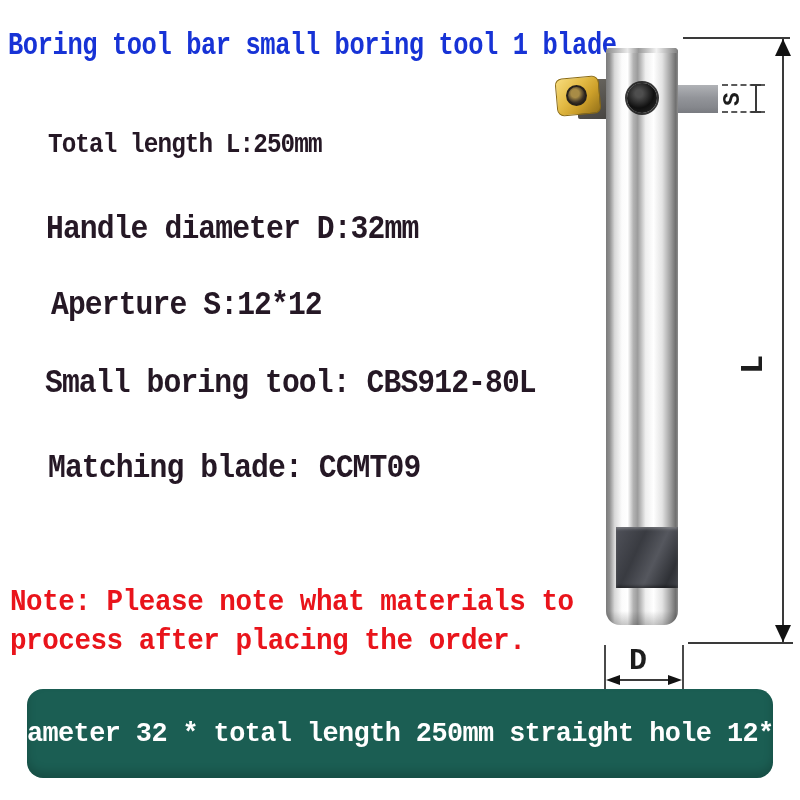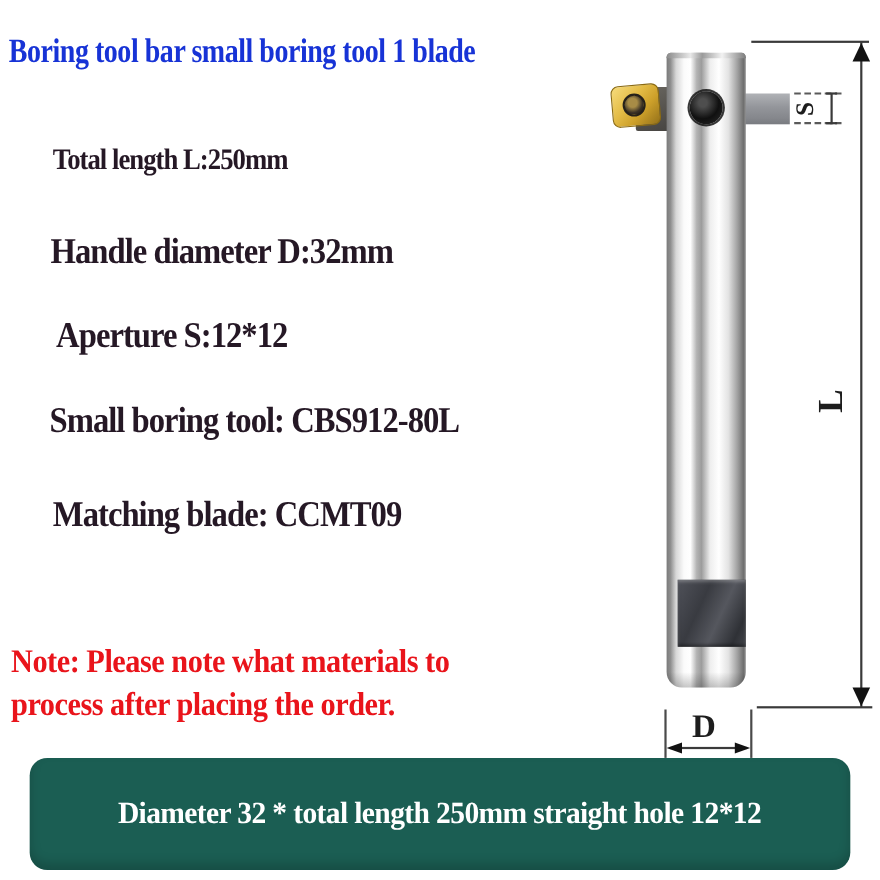--- a/index.html
+++ b/index.html
@@ -1,36 +1,36 @@
 <!DOCTYPE html>
 <html><head>
 <meta charset="utf-8">
 <style>
   html,body{margin:0;padding:0;background:#ffffff;}
   #stage{position:relative;width:800px;height:800px;background:#ffffff;overflow:hidden;
-         font-family:Liberation Serif, serif;}
+         font-family:Liberation Mono, monospace;}
 
   
   .title{position:absolute;left:8px;top:28px;font-size:31px;font-weight:bold;
          color:#1733d6;white-space:nowrap;transform:scaleX(.82);transform-origin:left top;
          letter-spacing:-.5px;}
   .spec{position:absolute;font-weight:bold;color:#251825;white-space:nowrap;
         letter-spacing:-1px;transform:scaleX(.9);transform-origin:left top;}
   .spec.s0{left:48px;top:130px;font-size:27px;}
   .spec.s1{left:46px;top:211px;font-size:33px;}
   .spec.s2{left:51px;top:287px;font-size:33px;}
   .spec.s3{left:45px;top:365px;font-size:33px;}
   .spec.s4{left:48px;top:450px;font-size:33px;}
   .note-line{position:absolute;left:10px;font-size:30px;font-weight:bold;color:#e9141b;
              white-space:nowrap;letter-spacing:-.5px;transform:scaleX(.92);transform-origin:left top;}
   .note1{top:585px;}
   .note2{top:624px;}
 
   
-  .banner{position:absolute;left:27px;top:689px;width:746px;height:102px;border-radius:16px;
+  .banner{position:absolute;left:27px;top:689px;width:746px;height:89px;border-radius:16px;
           background:#1b5e53;display:flex;align-items:center;justify-content:center;
           box-shadow:inset 0 -6px 10px rgba(0,0,0,.18);}
   .banner span{font-size:28px;font-weight:bold;color:#ffffff;white-space:nowrap;
                letter-spacing:-.6px;transform:scaleX(.96);}
 
   
   .bar{position:absolute;left:570px;top:85px;width:148px;height:28px;z-index:1;
        background:linear-gradient(180deg,#b0b2b6 0%,#93959a 45%,#85878c 80%,#797b80 100%);}
   .holder{position:absolute;left:578px;top:79px;width:37px;height:40px;z-index:2;
           background:linear-gradient(160deg,#6b6862 0%,#56534e 55%,#454340 100%);

